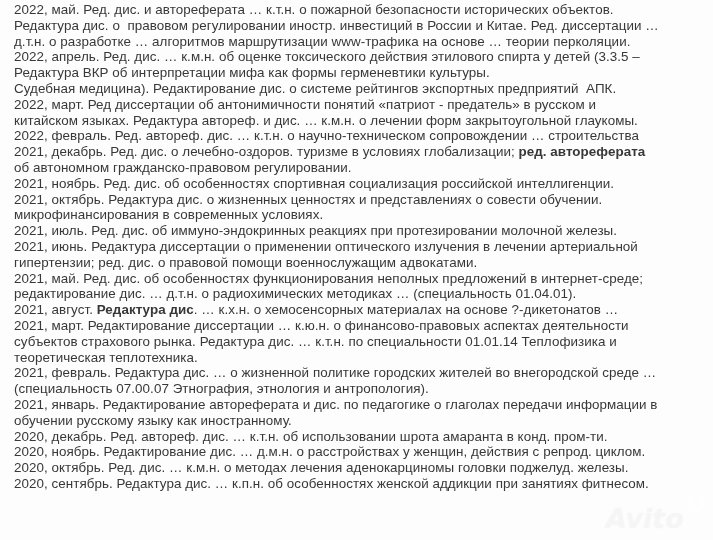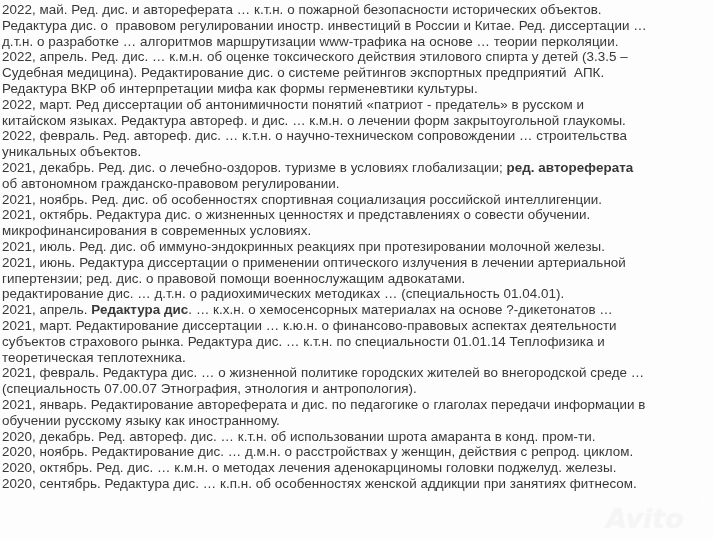--- a/index.html
+++ b/index.html
@@ -10,21 +10,21 @@
     overflow: hidden;
     background: #fdfdfd;
   }
   .doc {
     position: absolute;
     top: 0;
     left: 0;
     width: 713px;
     height: 540px;
     box-sizing: border-box;
-    padding: 2px 0 0 2px;
+    padding: 2px 0 0 14px;
     font-family: "Liberation Sans", "DejaVu Sans", sans-serif;
     font-size: 13.4px;
     color: #383838;
     letter-spacing: 0.05px;
   }
   .line {
     white-space: pre;
     height: 15.8px;
     line-height: 15.8px;
     overflow: visible;
@@ -62,36 +62,36 @@
 </style>
 </head>
 <body style="background: rgb(253, 253, 253);">
 
 <main class="doc" style="color: rgb(56, 56, 56);">
   <div>
       <div class="line"><span class="seg">2022, май. Ред. дис. и автореферата … к.т.н. о пожарной безопасности исторических объектов.</span></div>
       <div class="line"><span class="seg">Редактура дис. о  правовом регулировании иностр. инвестиций в России и Китае. Ред. диссертации …</span></div>
       <div class="line"><span class="seg">д.т.н. о разработке … алгоритмов маршрутизации www-трафика на основе … теории перколяции.</span></div>
       <div class="line"><span class="seg">2022, апрель. Ред. дис. … к.м.н. об оценке токсического действия этилового спирта у детей (3.3.5 –</span></div>
+      <div class="line"><span class="seg">Редактура ВКР об интерпретации мифа как формы герменевтики культуры.</span></div>
       <div class="line"><span class="seg">Судебная медицина). Редактирование дис. о системе рейтингов экспортных предприятий  АПК.</span></div>
-      <div class="line"><span class="seg">Редактура ВКР об интерпретации мифа как формы герменевтики культуры.</span></div>
       <div class="line"><span class="seg">2022, март. Ред диссертации об антонимичности понятий «патриот - предатель» в русском и</span></div>
       <div class="line"><span class="seg">китайском языках. Редактура автореф. и дис. … к.м.н. о лечении форм закрытоугольной глаукомы.</span></div>
       <div class="line"><span class="seg">2022, февраль. Ред. автореф. дис. … к.т.н. о научно-техническом сопровождении … строительства</span></div>
-      <div class="line"><span class="seg">уникальных объектов.</span></div>
       <div class="line"><span class="seg">2021, декабрь. Ред. дис. о лечебно-оздоров. туризме в условиях глобализации; </span><span class="seg bold">ред. автореферата</span></div>
       <div class="line"><span class="seg">об автономном гражданско-правовом регулировании.</span></div>
       <div class="line"><span class="seg">2021, ноябрь. Ред. дис. об особенностях спортивная социализация российской интеллигенции.</span></div>
       <div class="line"><span class="seg">2021, октябрь. Редактура дис. о жизненных ценностях и представлениях о совести обучении.</span></div>
       <div class="line"><span class="seg">микрофинансирования в современных условиях.</span></div>
       <div class="line"><span class="seg">2021, июль. Ред. дис. об иммуно-эндокринных реакциях при протезировании молочной железы.</span></div>
       <div class="line"><span class="seg">2021, июнь. Редактура диссертации о применении оптического излучения в лечении артериальной</span></div>
       <div class="line"><span class="seg">гипертензии; ред. дис. о правовой помощи военнослужащим адвокатами.</span></div>
+      <div class="line"><span class="seg">2021, май. Ред. дис. об особенностях функционирования неполных предложений в интернет-среде;</span></div>
       <div class="line"><span class="seg">редактирование дис. … д.т.н. о радиохимических методиках … (специальность 01.04.01).</span></div>
-      <div class="line"><span class="seg">2021, апрель. </span><span class="seg bold">Редактура дис</span><span class="seg">. … к.х.н. о хемосенсорных материалах на основе ?-дикетонатов …</span></div>
+      <div class="line"><span class="seg">2021, август. </span><span class="seg bold">Редактура дис</span><span class="seg">. … к.х.н. о хемосенсорных материалах на основе ?-дикетонатов …</span></div>
       <div class="line"><span class="seg">2021, март. Редактирование диссертации … к.ю.н. о финансово-правовых аспектах деятельности</span></div>
       <div class="line"><span class="seg">субъектов страхового рынка. Редактура дис. … к.т.н. по специальности 01.01.14 Теплофизика и</span></div>
       <div class="line"><span class="seg">теоретическая теплотехника.</span></div>
       <div class="line"><span class="seg">2021, февраль. Редактура дис. … о жизненной политике городских жителей во внегородской среде …</span></div>
       <div class="line"><span class="seg">(специальность 07.00.07 Этнография, этнология и антропология).</span></div>
       <div class="line"><span class="seg">2021, январь. Редактирование автореферата и дис. по педагогике о глаголах передачи информации в</span></div>
       <div class="line"><span class="seg">обучении русскому языку как иностранному.</span></div>
       <div class="line"><span class="seg">2020, декабрь. Ред. автореф. дис. … к.т.н. об использовании шрота амаранта в конд. пром-ти.</span></div>
       <div class="line"><span class="seg">2020, ноябрь. Редактирование дис. … д.м.н. о расстройствах у женщин, действия с репрод. циклом.</span></div>
       <div class="line"><span class="seg">2020, октябрь. Ред. дис. … к.м.н. о методах лечения аденокарциномы головки поджелуд. железы.</span></div>

